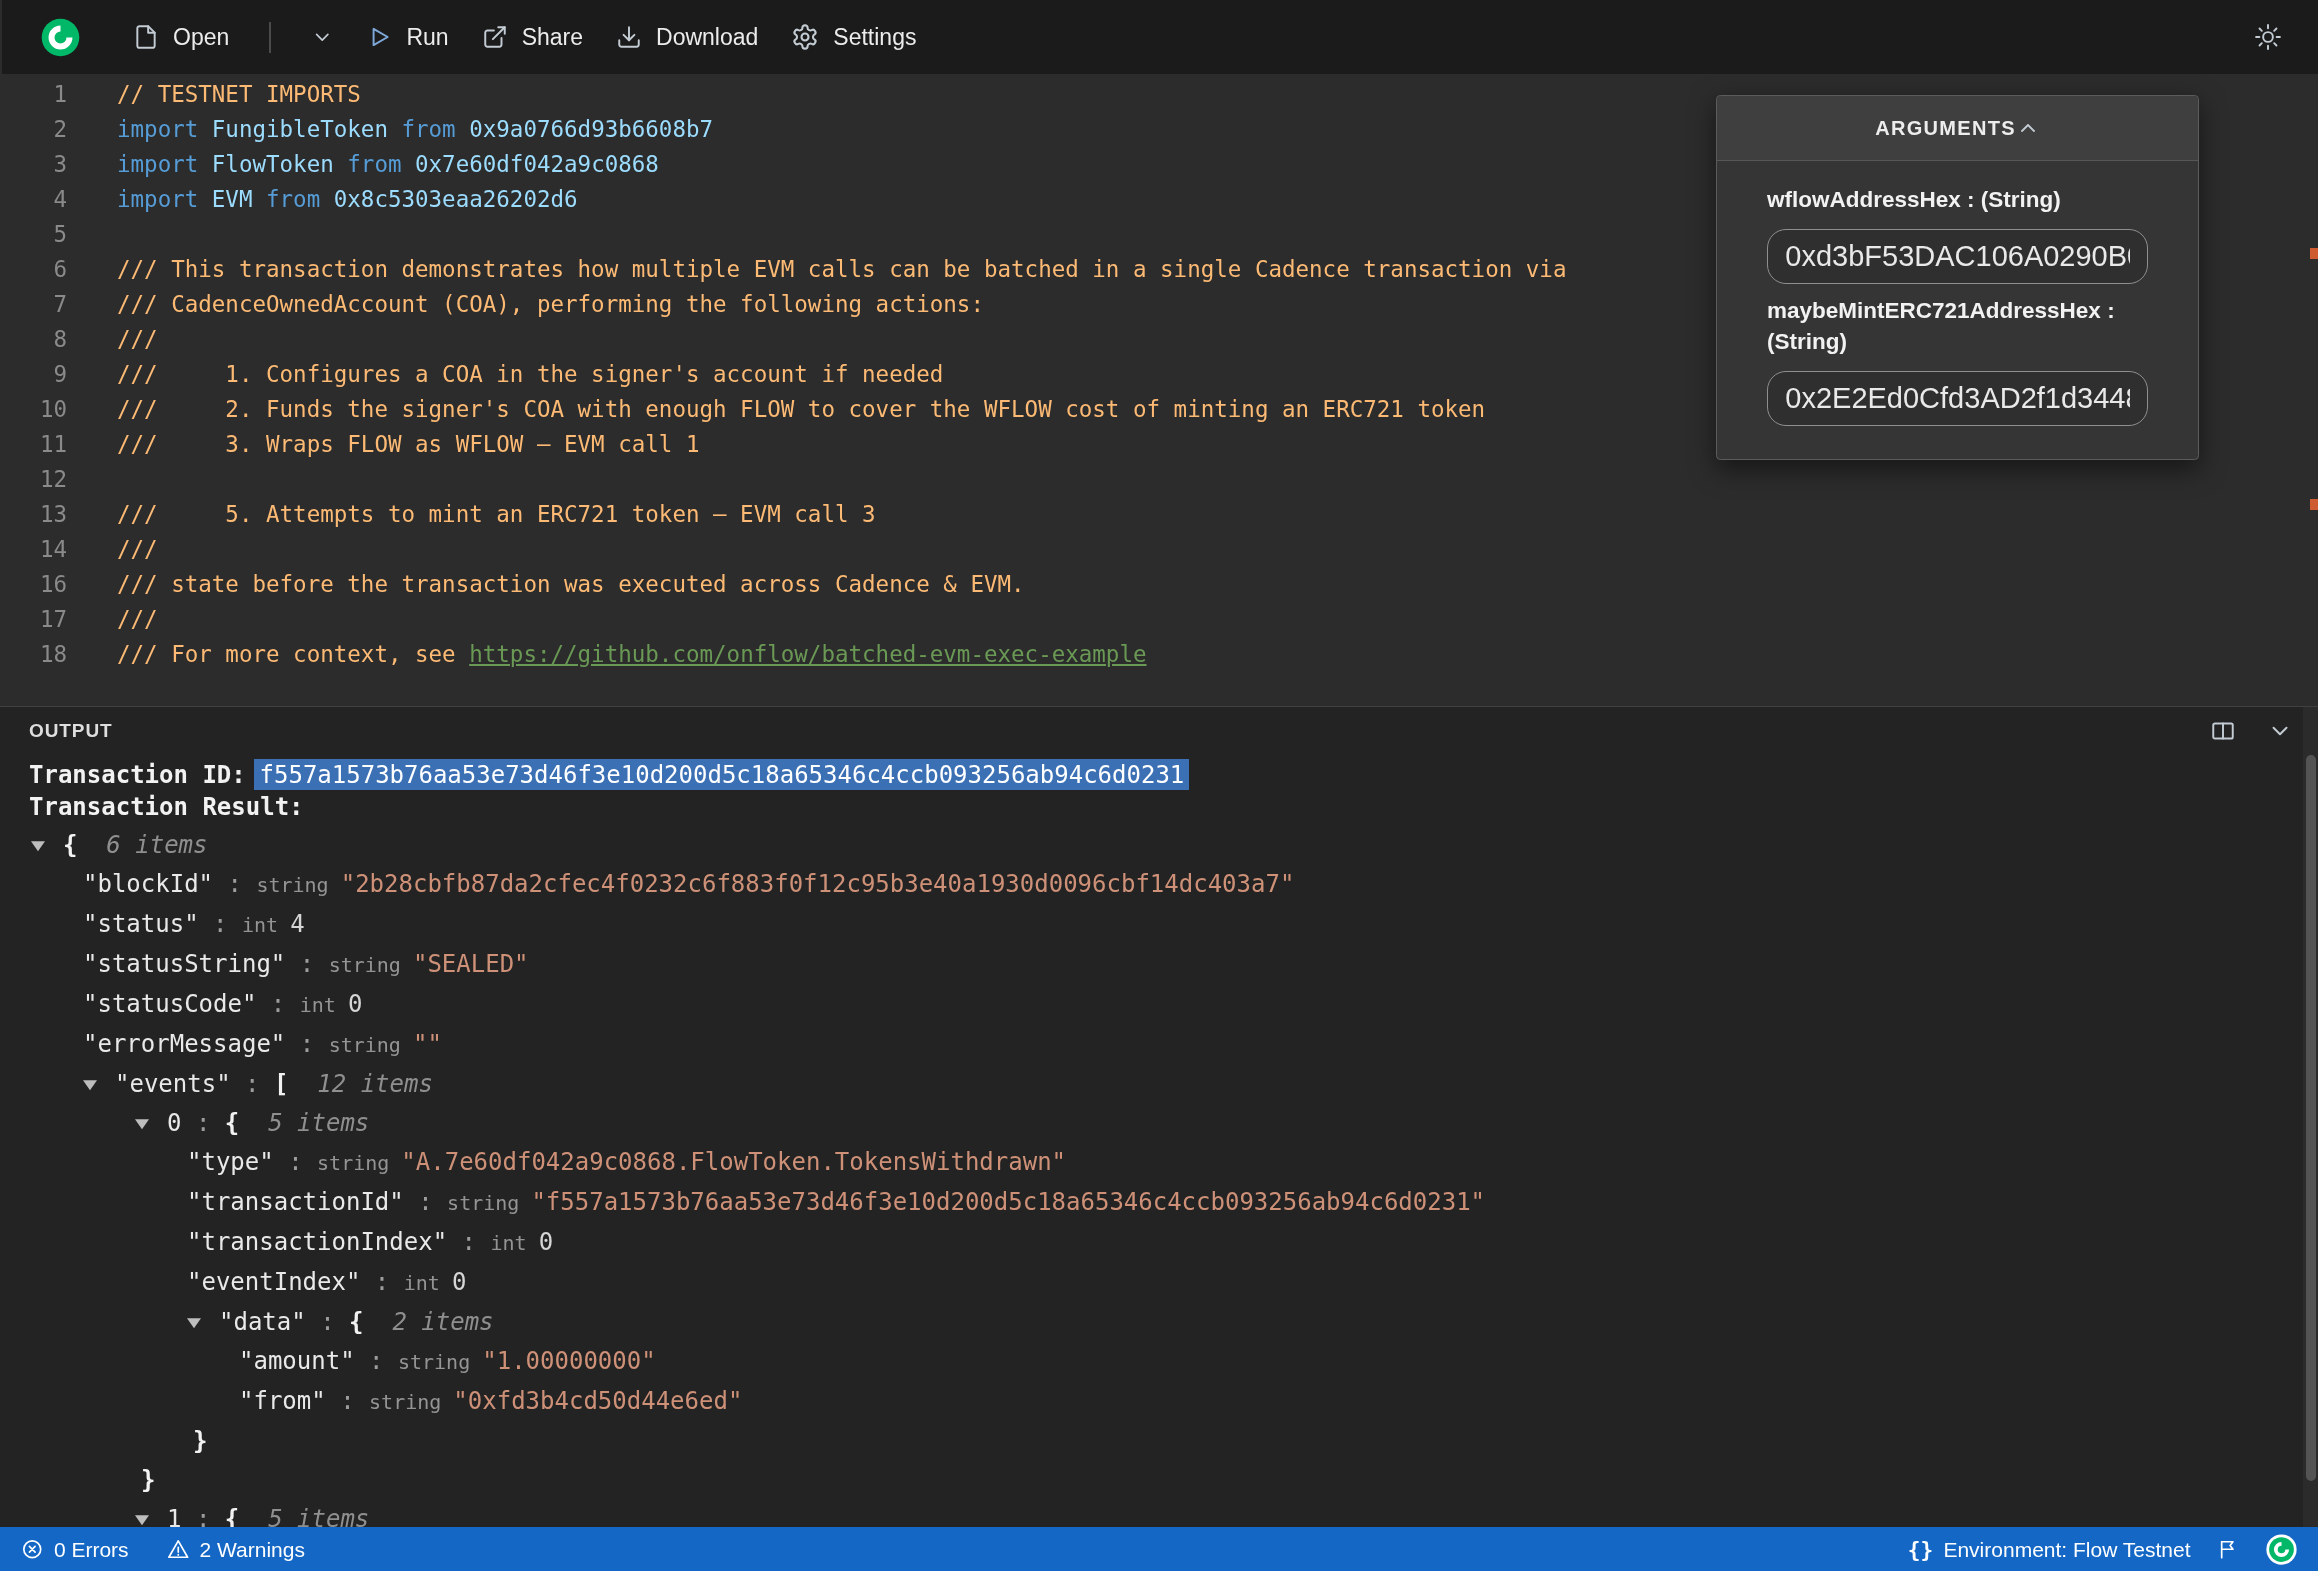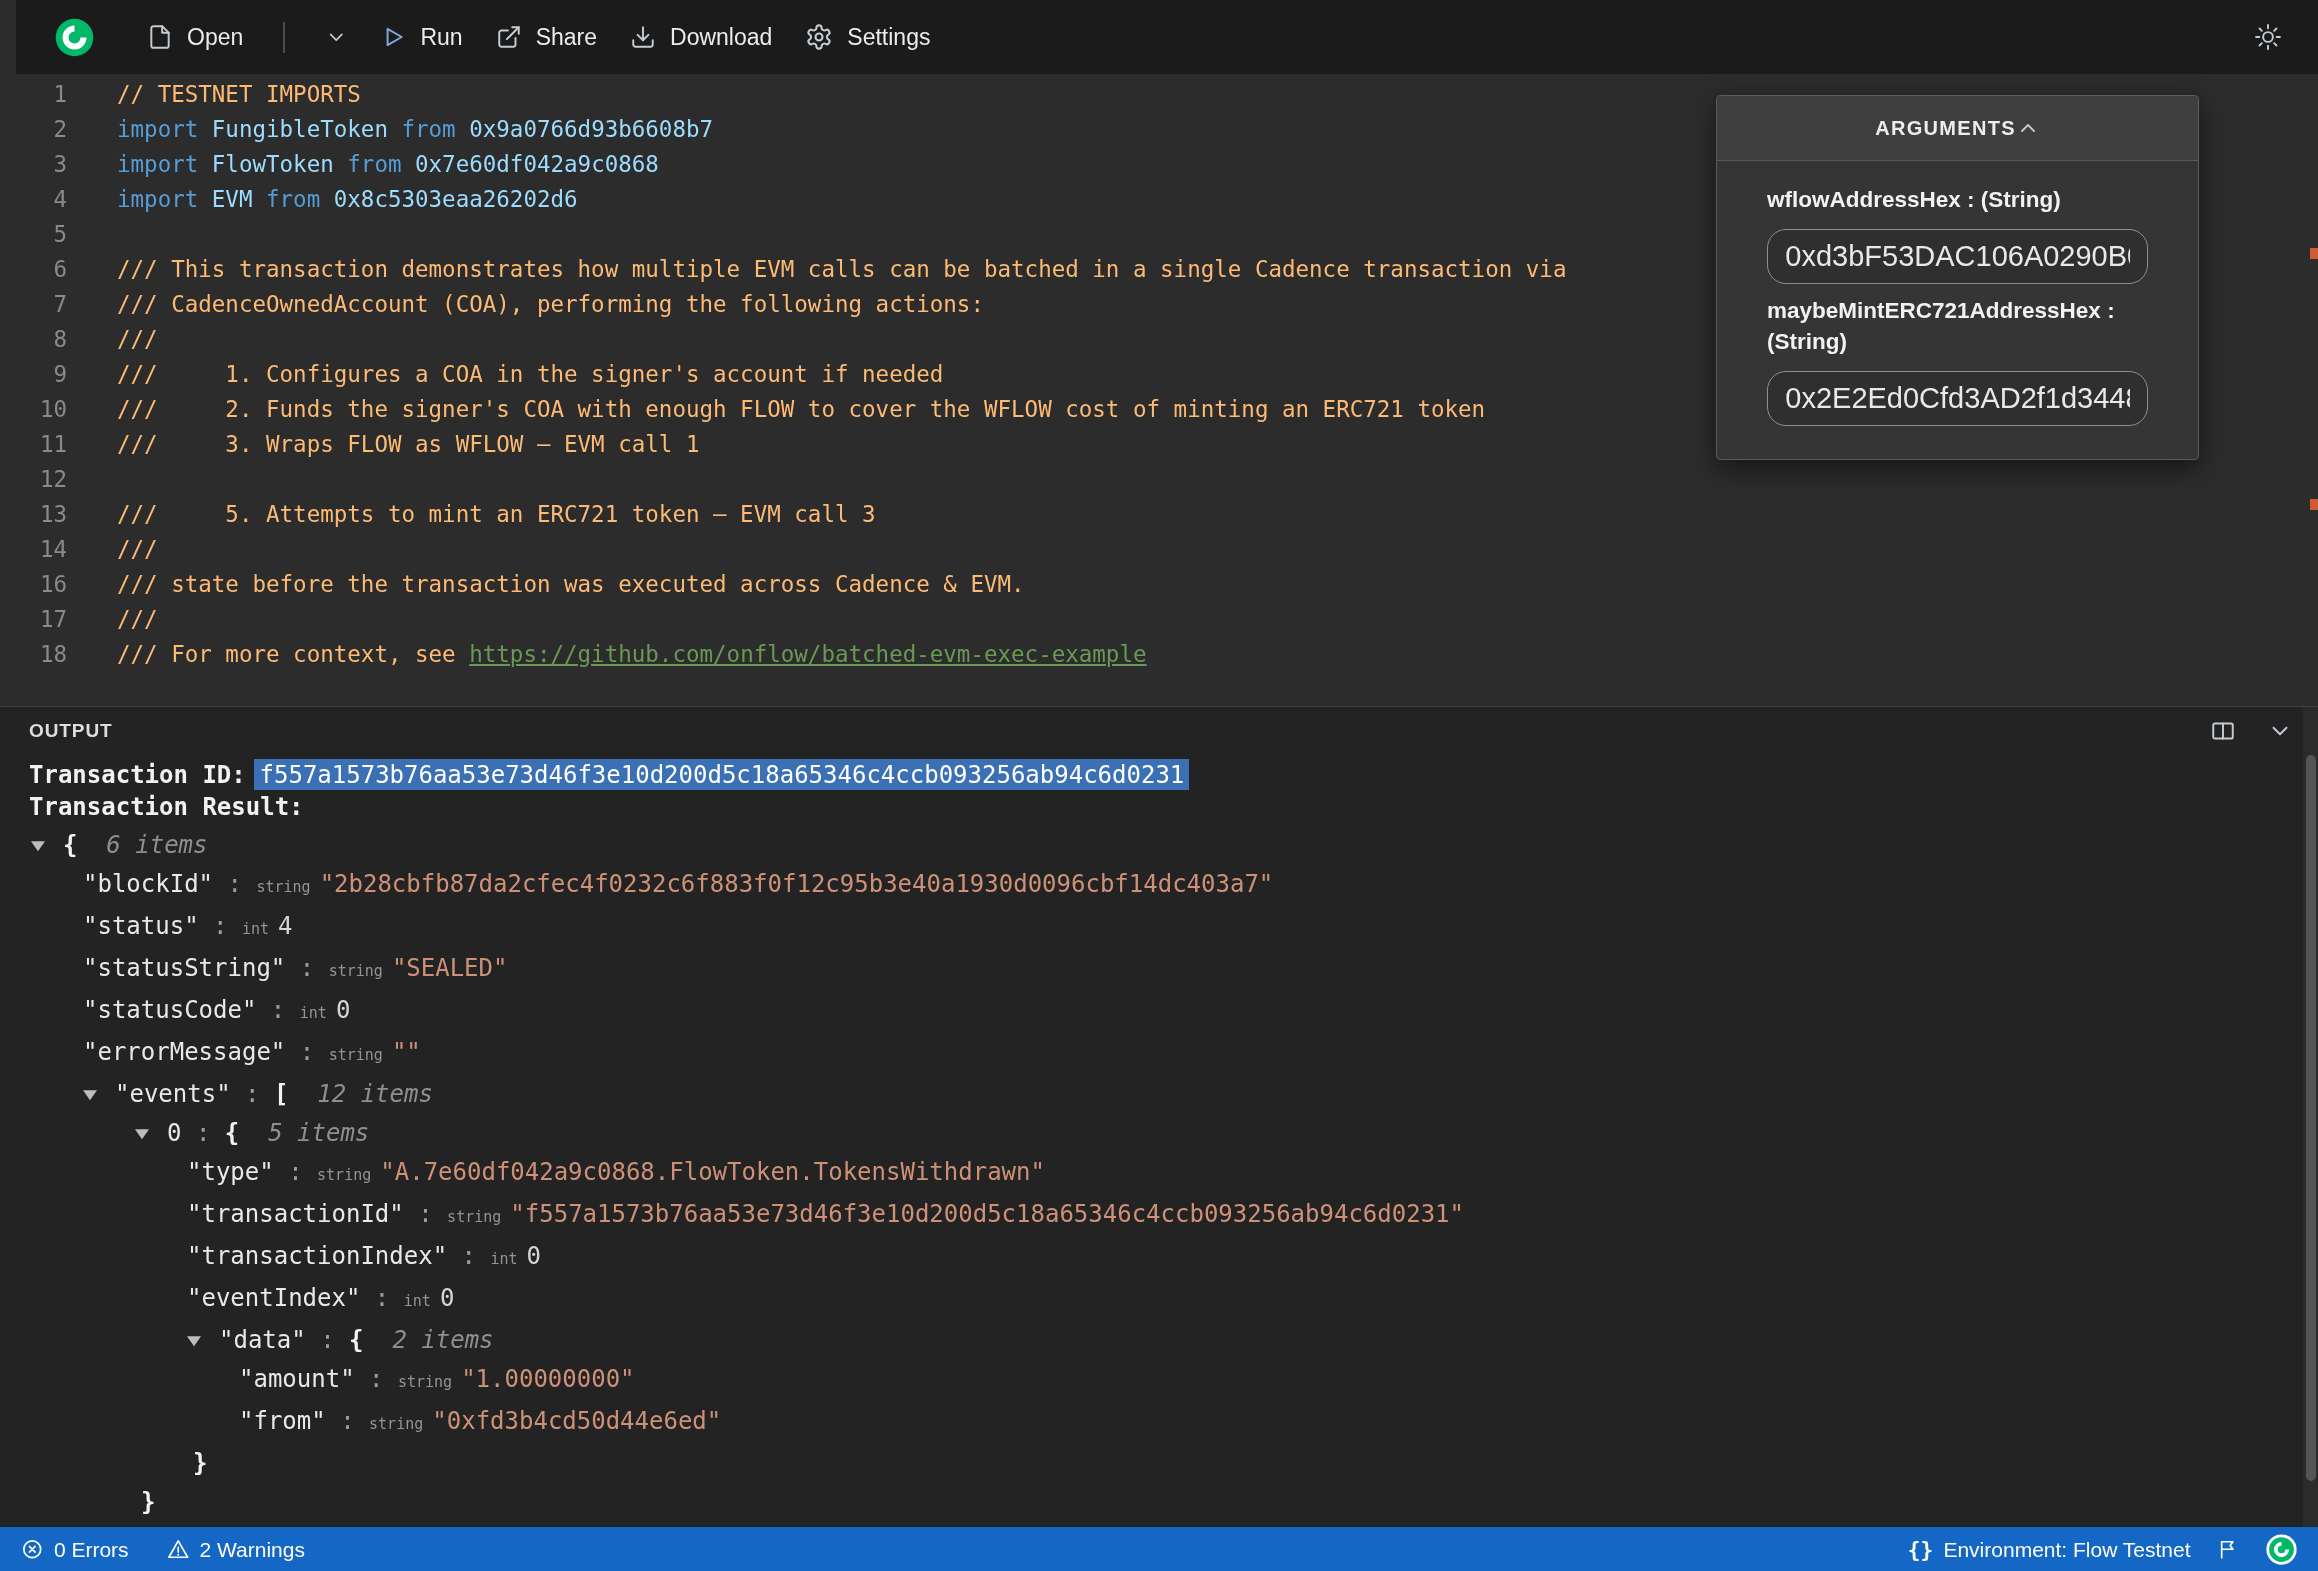--- a/index.html
+++ b/index.html
@@ -1,20 +1,20 @@
 <!DOCTYPE html>
 <html style="font-size:14px"><head>
 <meta charset="utf-8">
 <style>
   * { margin:0; padding:0; box-sizing:border-box; }
   html,body { width:2319px; height:1572px; }
   body { position:relative; overflow:hidden; background:#2c2c2c; font-family:"Liberation Sans", sans-serif; }
 
   
-  .topbar { position:absolute; top:0; left:16px; right:0; height:74px; background:#1b1b1b;
+  .topbar { position:absolute; top:0; left:2px; right:0; height:74px; background:#1b1b1b;
             display:flex; align-items:center; padding:0 38px; }
   .logo { width:41px; height:41px; margin-right:52px; flex:none; }
   .tb-group { display:flex; align-items:center; gap:33px; }
   .tb-btn { display:flex; align-items:center; gap:14px; color:#ececec; font-size:23px; cursor:pointer; }
   .tb-btn svg { display:block; }
   .tb-sep { width:1.7px; height:31px; background:#4b4b4b; margin:0 7px; }
   .tb-right { margin-left:auto; display:flex; align-items:center; }
   .icon { stroke:#c3cbd3; fill:none; stroke-width:1.8; stroke-linecap:round; stroke-linejoin:round; }
 
   
@@ -50,21 +50,21 @@
   .oh-icons { display:flex; align-items:center; gap:31px; }
   .output-body { font-family:"DejaVu Sans Mono", monospace; color:#e8e8e8; padding-top:3.5px; }
   .tx-line { font-size:24px; line-height:32px; padding-left:29px; font-weight:700; color:#f2f2f2; white-space:pre; }
   .hl { font-weight:400; background:#3b70b5; color:#ffffff; padding:1.7px 5.2px; margin-left:8.6px; }
   .tree { margin-top:3.5px; }
   .tree-row { font-size:24px; line-height:39px; white-space:pre; }
   .arrow { display:inline-block; width:0; height:0; border-left:7.8px solid transparent; border-right:7.8px solid transparent;
            border-top:10.4px solid #bdbdbd; margin-right:18px; transform:translateY(-1.7px); }
   .k  { color:#e9e9e9; }
   .p  { color:#9d9d9d; }
-  .t  { color:#949494; font-size:15px; }
+  .t  { color:#949494; font-size:20px; }
   .s  { color:#ce9178; }
   .nm { color:#d6d6d6; }
   .b  { color:#f2f2f2; font-weight:700; }
   .it { color:#8f8f8f; font-style:italic;text-align:center; }
   .ix { color:#e9e9e9; }
   .out-track { position:absolute; top:0; bottom:0; right:0; width:15.6px; background:rgba(255,255,255,0.04); }
   .out-thumb { position:absolute; top:48px; right:2.6px; width:10.4px; height:726px; border-radius:5.2px; background:rgba(160,160,160,0.35); }
 
   
   .statusbar { position:absolute; left:0; right:0; bottom:0; height:45px; background:#1467c5; color:#ffffff;

